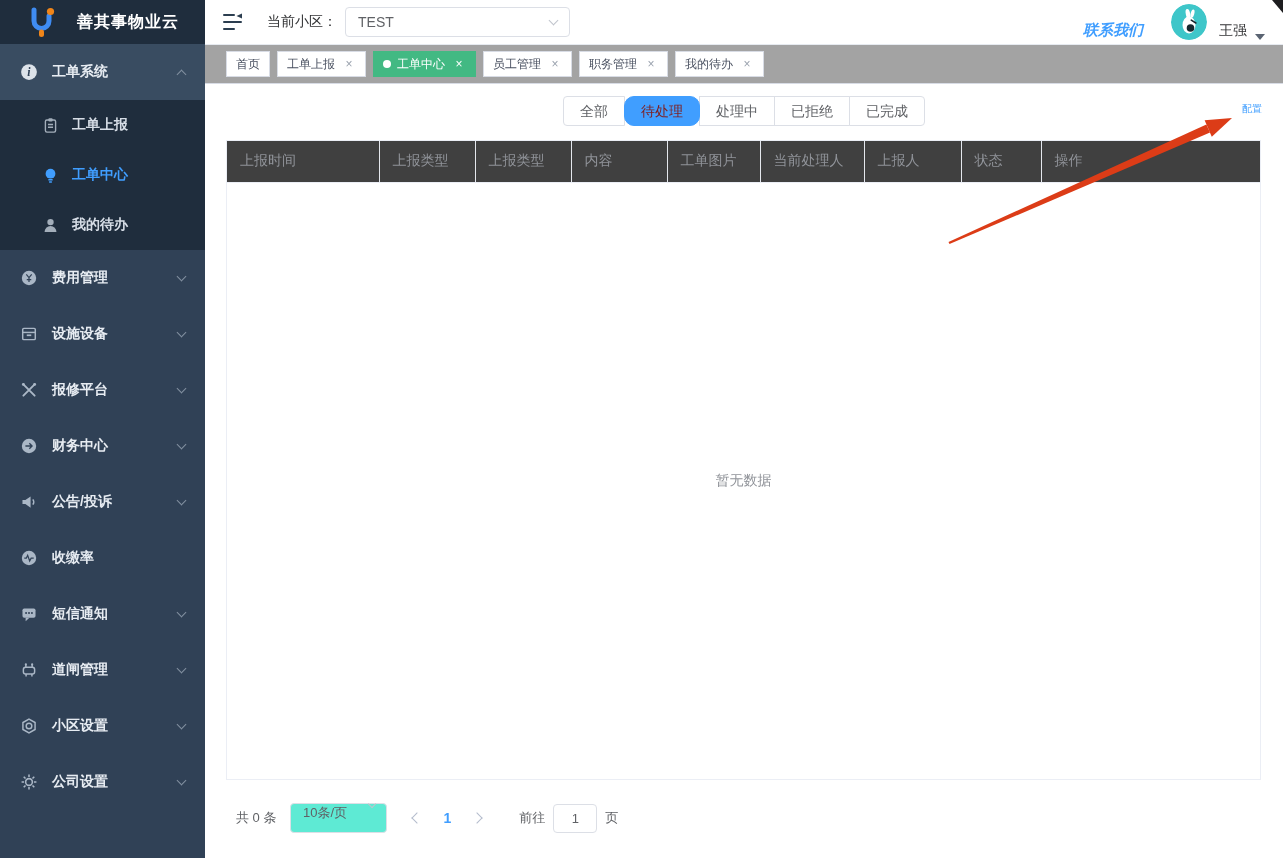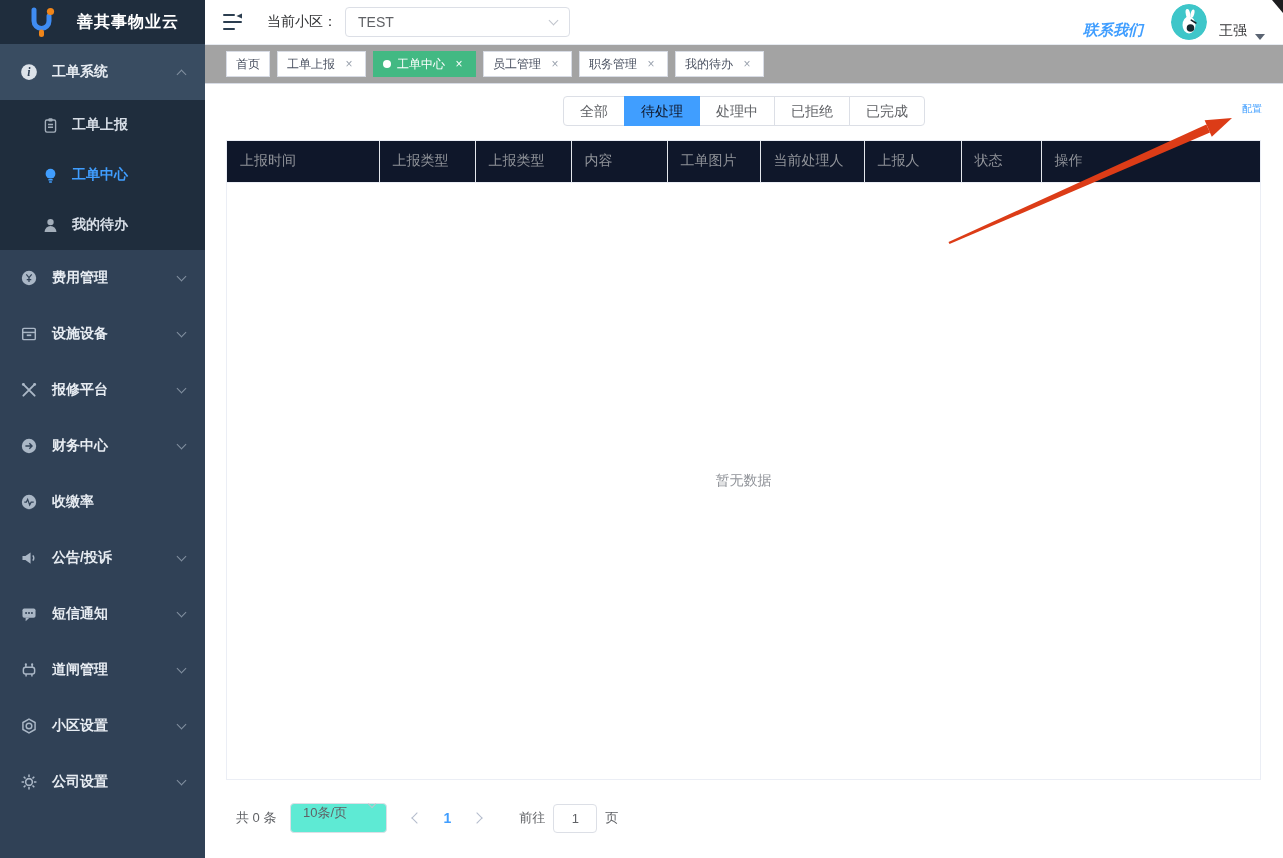--- a/index.html
+++ b/index.html
@@ -47,26 +47,26 @@
   .tag.active { background:#42b983; border-color:#42b983; color:#fff; }
   .tag.active .dot { display:inline-block; }
   .tag.active .tag-close { color:#fff; }
   
   .content { position:absolute; left:205px; top:84px; width:1078px; height:774px; background:#fff; }
   .filter-group { position:absolute; top:12px; left:50%; transform:translateX(-50%); display:flex; }
   .filter-btn { height:30px; line-height:28px; padding:0 16px; border:1px solid #dcdfe6; background:#fff;
                 color:#606266; font-size:14px; cursor:pointer; margin-left:-1px; white-space:nowrap; }
   .filter-btn:first-child { border-radius:4px 0 0 4px; margin-left:0; }
   .filter-btn:last-child { border-radius:0 4px 4px 0; }
-  .filter-btn.active { background:#409eff; border-color:#409eff; color:#0f172a; position:relative; }
+  .filter-btn.active { background:#409eff; border-color:#409eff; color:#7f1d1d; position:relative;border-radius:10px; }
   .config-link { position:absolute; top:18px; right:21px; color:#409eff; font-size:10px; cursor:pointer; }
   
   .table-wrap { position:absolute; left:21px; top:56px; width:1035px; height:640px; border:1px solid #ebeef5; }
   table.grid { width:100%; border-collapse:collapse; table-layout:fixed; }
-  table.grid th { height:41px; background:#0f172a; color:#909399; font-size:14px; font-weight:400;
+  table.grid th { height:41px; background:#404040; color:#909399; font-size:14px; font-weight:400;
                   text-align:left; padding:0 0 0 13px; border-right:1px solid #e4e7ed; border-bottom:1px solid #ebeef5; }
   table.grid th:last-child { border-right:none; }
   .empty-body { height:597px; display:flex; align-items:center; justify-content:center; }
   .empty-text { color:#909399; font-size:14px; }
   
   .pagination { position:absolute; left:31px; top:718px; height:32px; display:flex; align-items:center; color:#606266; font-size:13px; }
   .pg-total { margin-right:14px; }
   .pg-size-select { width:97px; height:30px; border:1px solid #dcdfe6; border-radius:4px; display:flex; 
                     justify-content:center; gap:22px; color:#606266; cursor:pointer; background:#5eead4; }
   .pg-size-select .sel-chev { width:6px; height:6px; border-right:1.4px solid #c0c4cc; border-bottom:1.4px solid #c0c4cc; transform:rotate(45deg); margin-top:-3px; }
@@ -160,32 +160,32 @@
   <div class="menu-row">
     <svg class="mi" viewBox="0 0 16 16">
       <circle cx="8" cy="8" r="6.4" fill="currentColor"></circle>
       <path d="M4.8 8h5.2M8.3 5.6 10.7 8l-2.4 2.4" stroke="#304156" stroke-width="1.2" fill="none"></path>
     </svg>
     <span class="mlabel">财务中心</span>
     <i class="chev"></i>
   </div>
   <div class="menu-row">
     <svg class="mi" viewBox="0 0 16 16">
+      <path d="M2.2 6.2v3.6h2.6l4.6 3.2V3L4.8 6.2z" fill="currentColor"></path>
+      <path d="M11.4 5.6q1.8 2.4 0 4.8" stroke="currentColor" stroke-width="1.2" fill="none"></path>
+    </svg>
+    <span class="mlabel">公告/投诉</span>
+    <i class="chev"></i>
+  </div>
+  <div class="menu-row">
+    <svg class="mi" viewBox="0 0 16 16">
       <circle cx="8" cy="8" r="6.4" fill="currentColor"></circle>
       <path d="M3.8 8.2h1.8l1.2-2.6 1.8 5 1.3-2.4h2.3" stroke="#304156" stroke-width="1.1" fill="none"></path>
     </svg>
     <span class="mlabel">收缴率</span>
-  </div>
-  <div class="menu-row">
-    <svg class="mi" viewBox="0 0 16 16">
-      <path d="M2.2 6.2v3.6h2.6l4.6 3.2V3L4.8 6.2z" fill="currentColor"></path>
-      <path d="M11.4 5.6q1.8 2.4 0 4.8" stroke="currentColor" stroke-width="1.2" fill="none"></path>
-    </svg>
-    <span class="mlabel">公告/投诉</span>
-    <i class="chev"></i>
   </div>
   <div class="menu-row">
     <svg class="mi" viewBox="0 0 16 16">
       <rect x="2.2" y="3" width="11.6" height="8.4" rx="1.6" fill="currentColor"></rect>
       <path d="M5 11.4v3l3.4-3z" fill="currentColor"></path>
       <circle cx="5.4" cy="7.2" r="0.9" fill="#304156"></circle>
         <circle cx="8" cy="7.2" r="0.9" fill="#304156"></circle>
         <circle cx="10.6" cy="7.2" r="0.9" fill="#304156"></circle>
     </svg>
     <span class="mlabel">短信通知</span>

